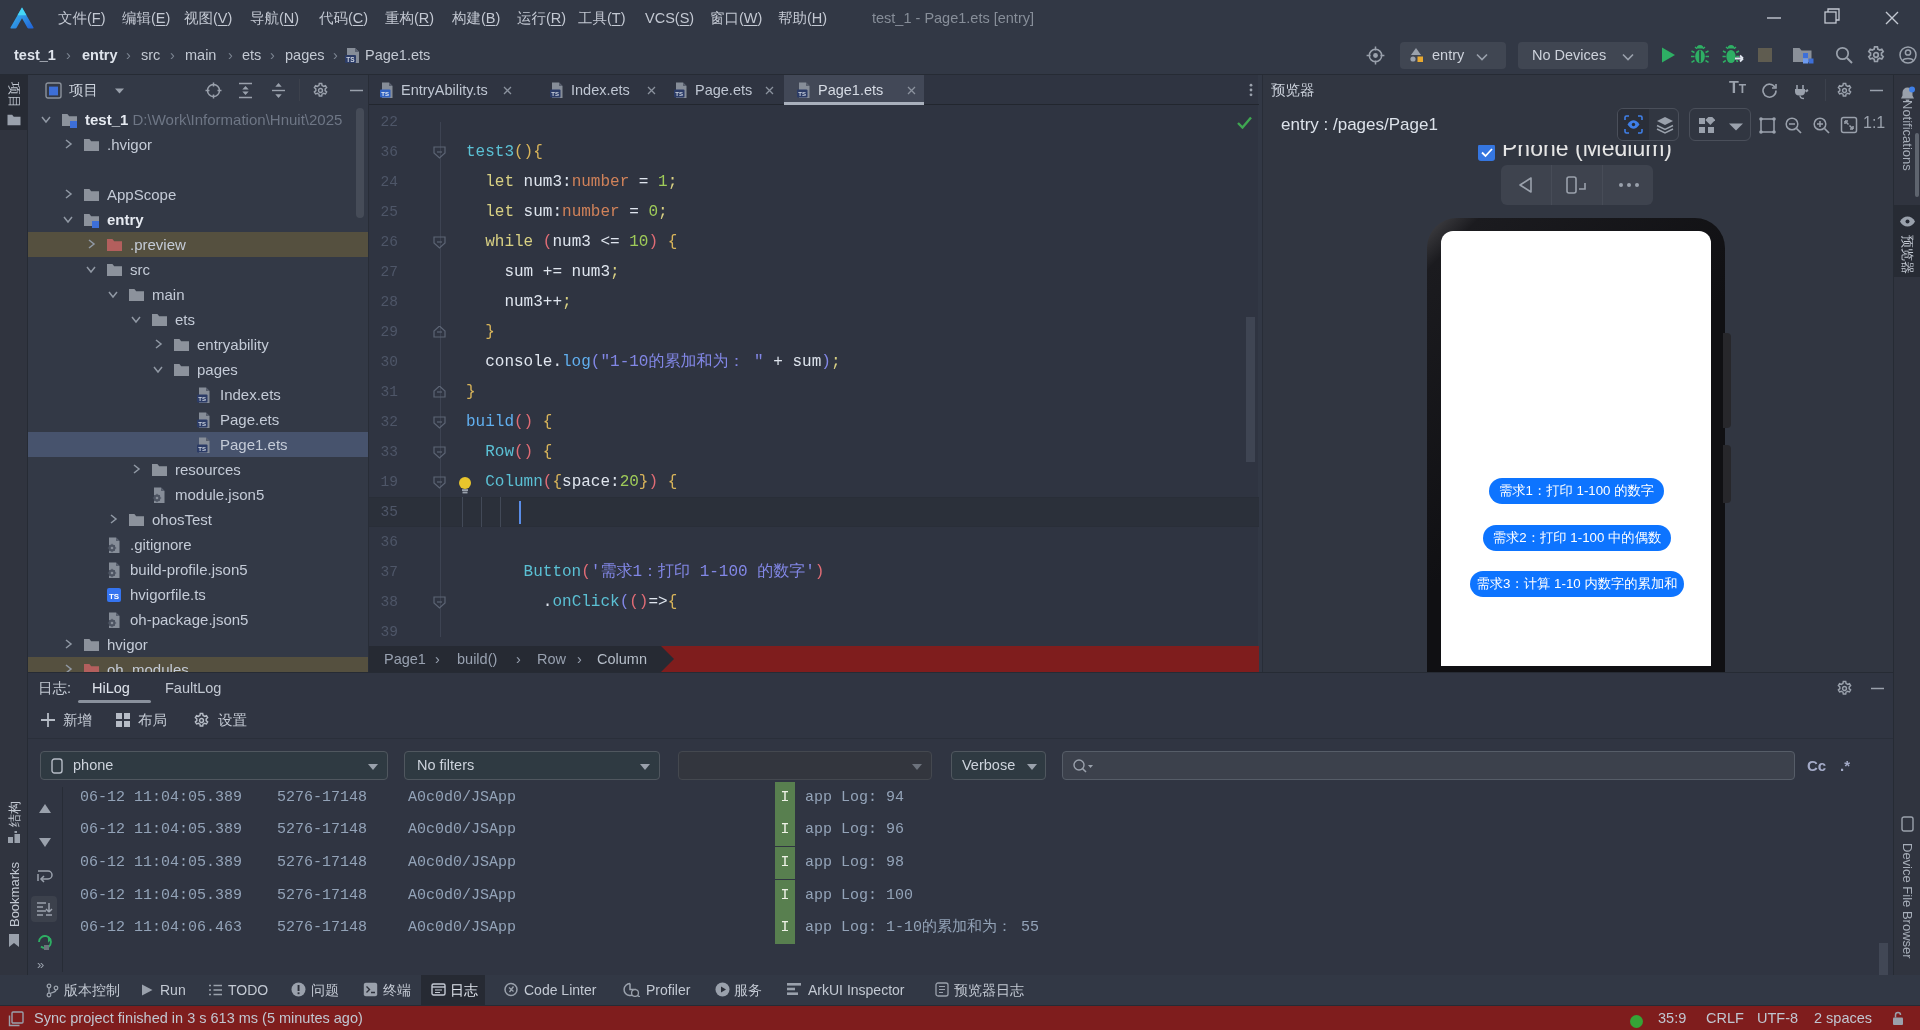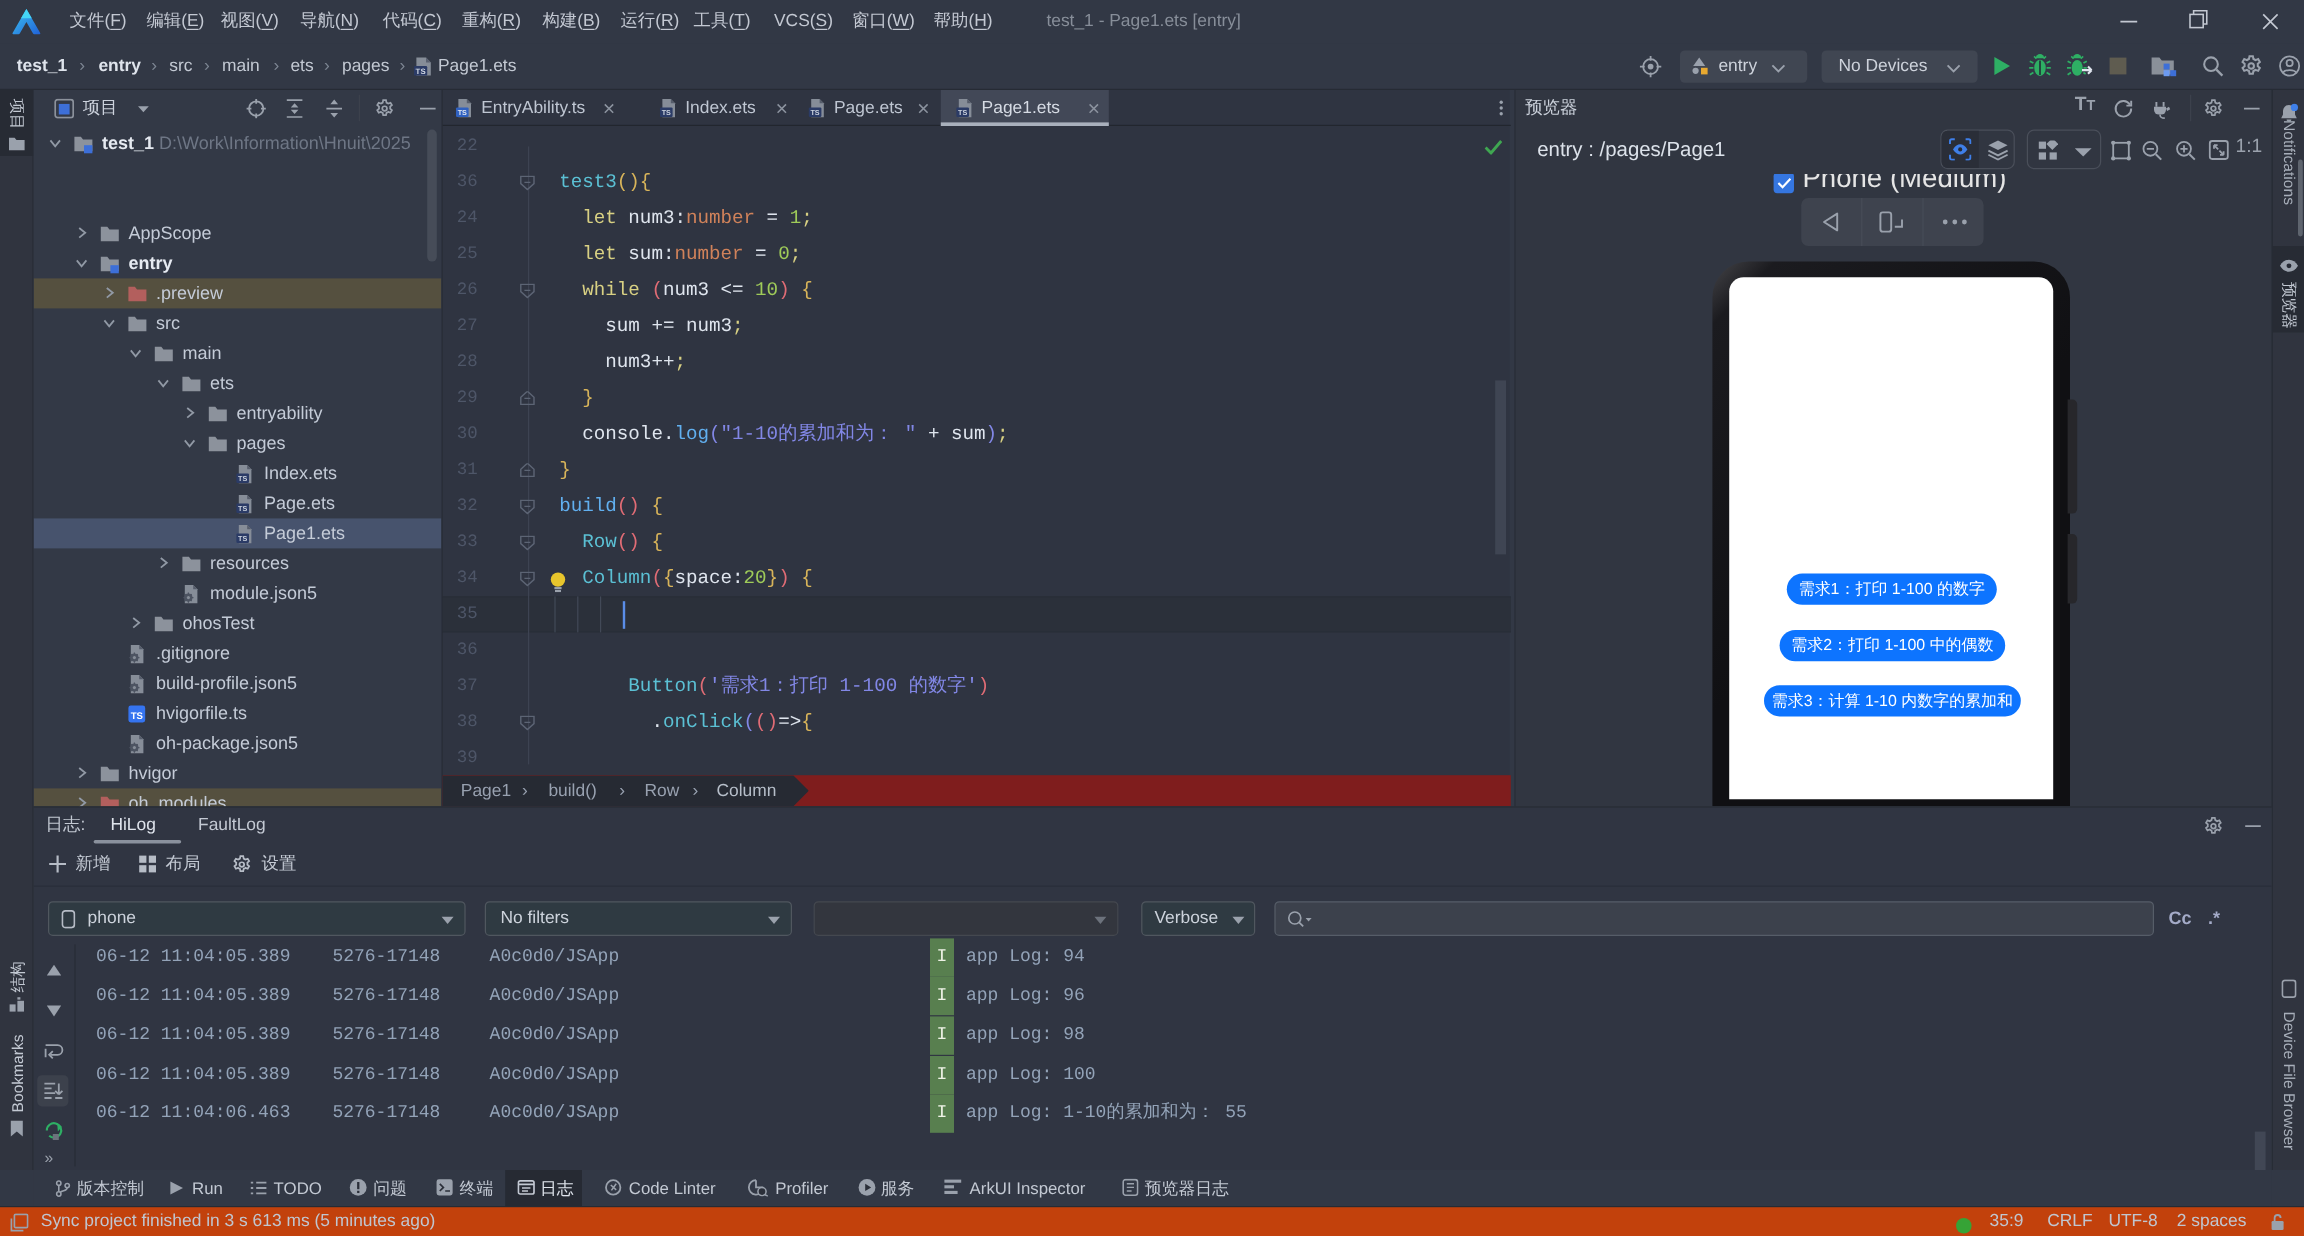--- a/index.html
+++ b/index.html
@@ -18,21 +18,21 @@
 
 #leftstripe{position:absolute;left:0;top:75px;width:28px;height:900px;background:#30343f;border-right:1px solid #262b34}
 #project{position:absolute;left:28px;top:75px;width:340px;height:597px;background:#333946;overflow:hidden}
 #editor{position:absolute;left:368px;top:75px;width:890px;height:597px;background:#2f3441}
 #preview{position:absolute;left:1262px;top:75px;width:631px;height:597px;background:#313641}
 #rightstripe{position:absolute;left:1893px;top:75px;width:27px;height:900px;background:#30343f;border-left:1px solid #262b34}
 
 #logpanel{position:absolute;left:28px;top:672px;width:1865px;height:303px;background:#303542;border-top:1px solid #262b34}
 
 #bottombar{position:absolute;left:28px;top:975px;width:1865px;height:30px;background:#323845}
-#statusbar{position:absolute;left:0;top:1005px;width:1920px;height:25px;background:#c2410c;border-top:1px solid #262b34}
+#statusbar{position:absolute;left:0;top:1005px;width:1920px;height:25px;background:#7f1d1d;border-top:1px solid #262b34}
 
 .trow{position:absolute;left:0;width:340px;height:25px;line-height:25px;font-size:15px;color:#c4cbd7;white-space:nowrap}
 .trow b{color:#e6eaf1}
 .tpath{color:#6e7685}
 .chev{position:absolute;top:6px}
 .ticon{position:absolute;top:5px}
 .tlabel{position:absolute;top:0}
 
 .tab{position:absolute;top:0;height:30px;line-height:30px;color:#bfc6d2;font-size:14.5px}
 .cl{position:absolute;left:0;width:890px;height:30px;line-height:30px;font-family:"Liberation Mono",monospace;font-size:16px;white-space:pre;color:#dfe5ee}
@@ -216,20 +216,29 @@
 <div class="abs" style="left:1px;top:584px;width:262px;height:7px;background:#7d828c;border-radius:3px;opacity:.85"></div>
 <div class="trow" style="top:32px">
         <svg class="chev" style="left:12px" width="12" height="12" viewBox="0 0 12 12">
           <path d="M2 4 l4 5 4-5" fill="none" stroke="#9199a5" stroke-width="1.5"></path>
         </svg>
         <svg class="ticon" style="left:33px" width="18" height="16" viewBox="0 0 18 16">
           <path d="M1 2 h5.4 l1.8 2.2 H16 V14 H1 Z" fill="#8c929c"></path>
           <rect x="9" y="9" width="7" height="7" fill="#3d6fd8"></rect>
         </svg>
         <span class="tlabel" style="left:57px"><b>test_1</b> <span class="tpath">D:\Work\Information\Hnuit\2025</span></span>
+      </div>
+<div class="trow" style="top:57px">
+        <svg class="chev" style="left:34px" width="12" height="12" viewBox="0 0 12 12">
+          <path d="M4 2 l5 4 -5 4" fill="none" stroke="#9199a5" stroke-width="1.5"></path>
+        </svg>
+        <svg class="ticon" style="left:55px" width="17" height="15" viewBox="0 0 17 15">
+          <path d="M1 2 h5.4 l1.8 2.2 H16 V14 H1 Z" fill="#8c929c"></path>
+        </svg>
+        <span class="tlabel" style="left:79px">.hvigor</span>
       </div>
 <div class="trow" style="top:107px">
         <svg class="chev" style="left:34px" width="12" height="12" viewBox="0 0 12 12">
           <path d="M4 2 l5 4 -5 4" fill="none" stroke="#9199a5" stroke-width="1.5"></path>
         </svg>
         <svg class="ticon" style="left:55px" width="17" height="15" viewBox="0 0 17 15">
           <path d="M1 2 h5.4 l1.8 2.2 H16 V14 H1 Z" fill="#8c929c"></path>
         </svg>
         <span class="tlabel" style="left:79px">AppScope</span>
       </div>
@@ -480,21 +489,21 @@
 <span class="ln" style="left:0;top:242px">29</span>
 <div class="cl" style="left:97px;top:242px">  <span class="y">}</span></div>
 <span class="ln" style="left:0;top:272px">30</span>
 <div class="cl" style="left:97px;top:272px">  console.<span class="fnb">log</span><span class="vi">(</span><span class="str">"1-10的累加和为： "</span> + sum<span class="vi">)</span><span class="sc">;</span></div>
 <span class="ln" style="left:0;top:302px">31</span>
 <div class="cl" style="left:97px;top:302px"><span class="y">}</span></div>
 <span class="ln" style="left:0;top:332px">32</span>
 <div class="cl" style="left:97px;top:332px"><span class="fnb">build</span><span class="pk">()</span> <span class="y">{</span></div>
 <span class="ln" style="left:0;top:362px">33</span>
 <div class="cl" style="left:97px;top:362px">  <span class="fn">Row</span><span class="pk">()</span> <span class="y">{</span></div>
-<span class="ln" style="left:0;top:392px">34</span>
+<span class="ln" style="left:0;top:392px">19</span>
 <div class="cl" style="left:97px;top:392px">  <span class="fn">Column</span><span class="pk">(</span><span class="y">{</span>space:<span class="num">20</span><span class="y">}</span><span class="pk">)</span> <span class="y">{</span></div>
 <span class="ln" style="left:0;top:422px">35</span>
 <span class="ln" style="left:0;top:452px">36</span>
 <span class="ln" style="left:0;top:482px">37</span>
 <div class="cl" style="left:97px;top:482px">      <span class="fn">Button</span><span class="pk">(</span><span class="str">'需求1：打印 1-100 的数字'</span><span class="pk">)</span></div>
 <span class="ln" style="left:0;top:512px">38</span>
 <div class="cl" style="left:97px;top:512px">        .<span class="fn">onClick</span><span class="vi">(</span><span class="pk">()</span>=&gt;<span class="y">{</span></div>
 <span class="ln" style="left:0;top:542px">39</span>
 <svg class="abs" style="left:64px;top:71px" width="13" height="13" viewBox="0 0 13 13">
         <path d="M1 1 h11 v6 l-5.5 5 -5.5-5 z" fill="none" stroke="#5c6474" stroke-width="1.2"></path>

